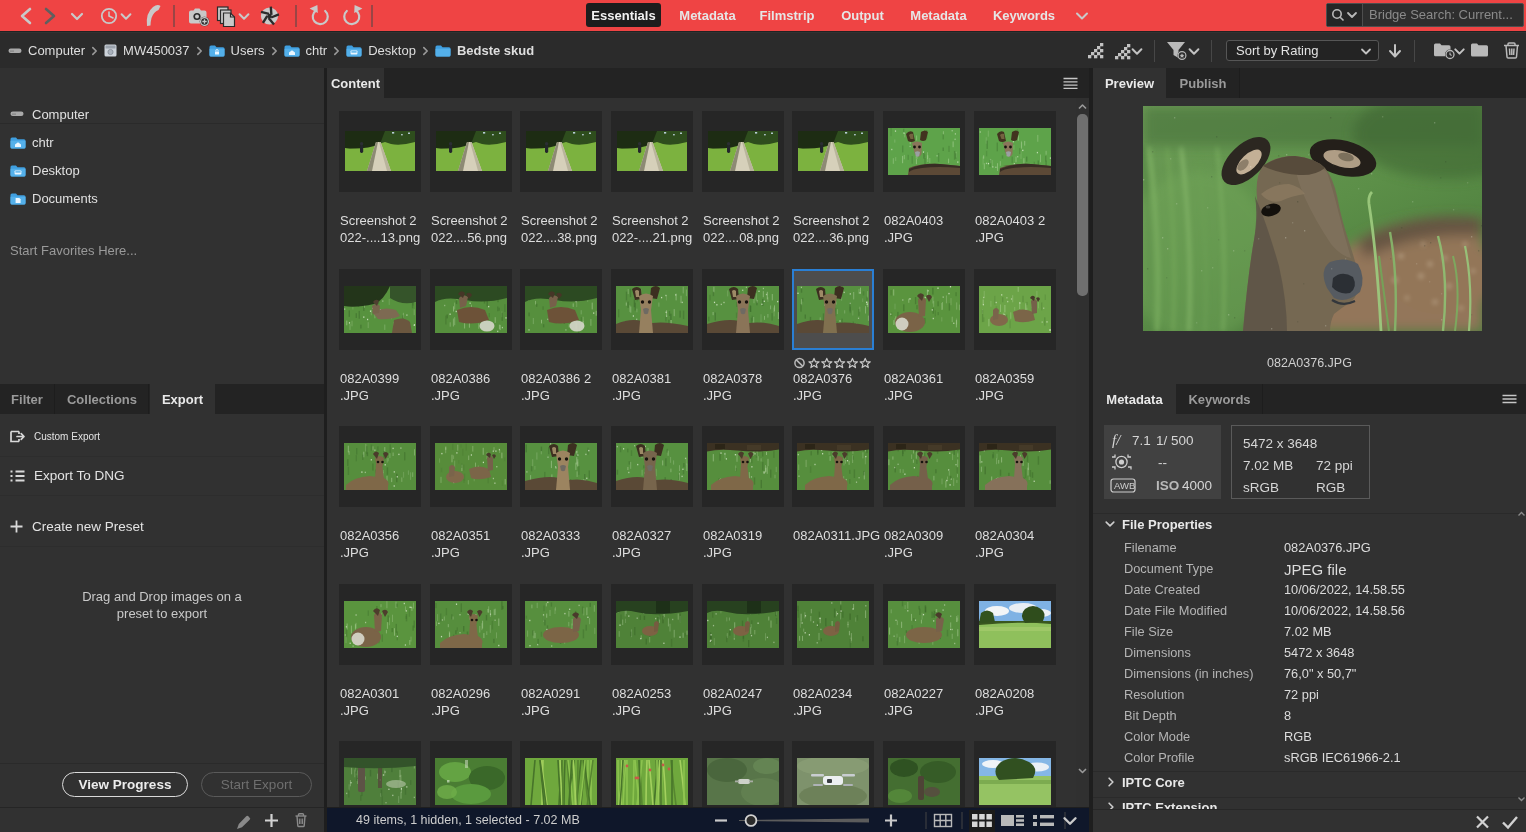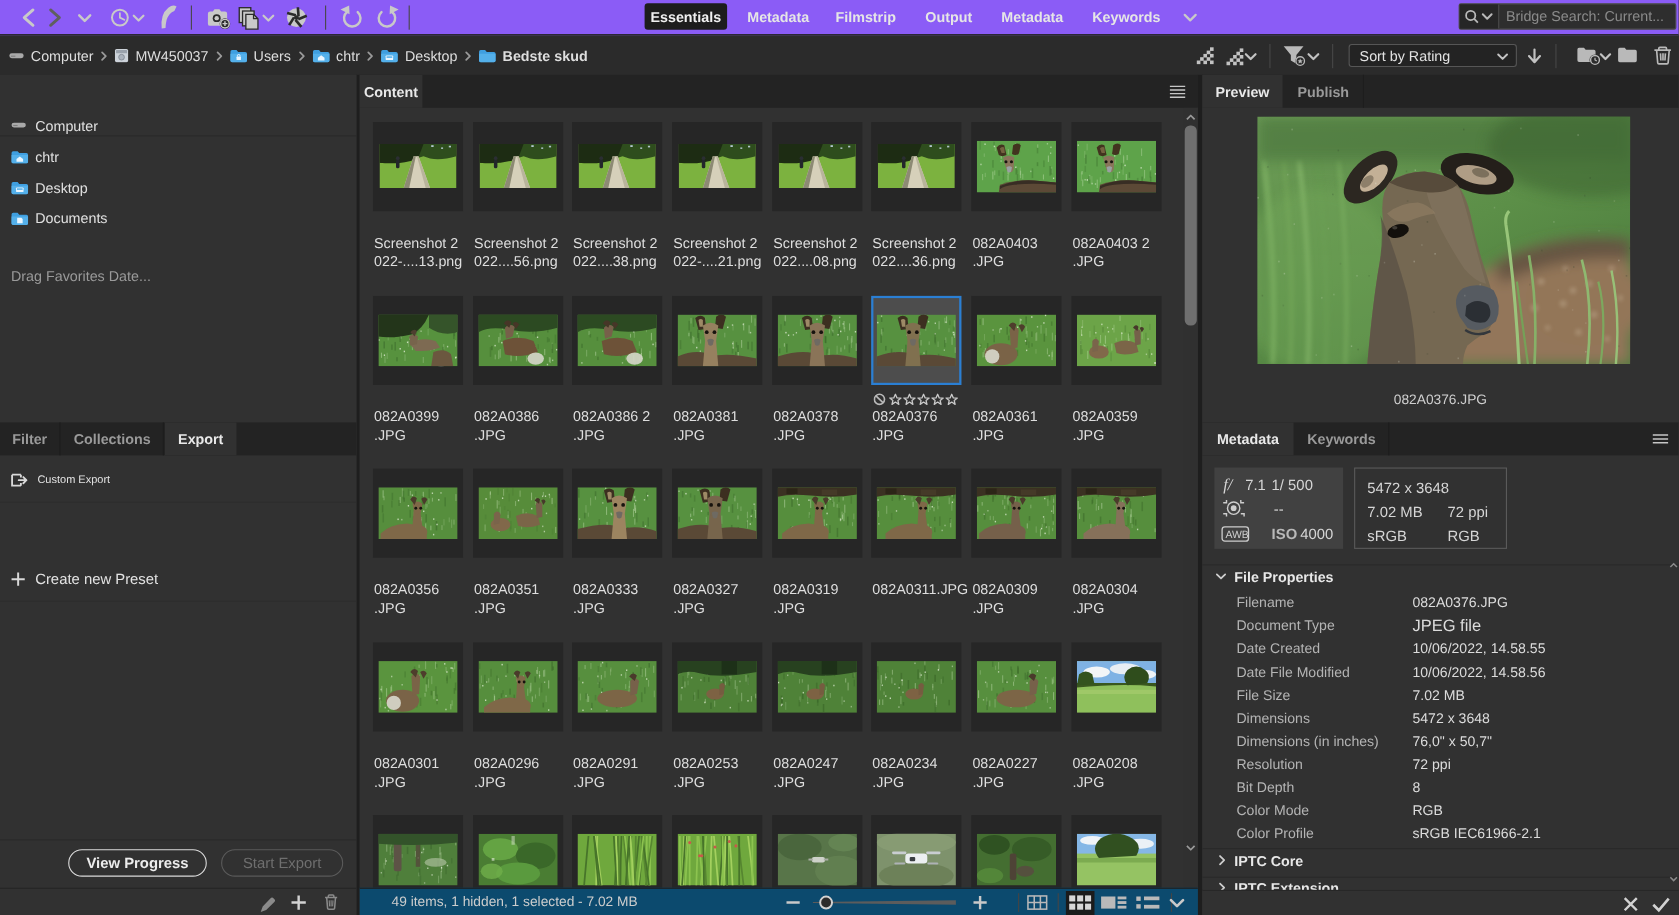--- a/index.html
+++ b/index.html
@@ -1,18 +1,18 @@
 <!DOCTYPE html>
 <html><head><meta charset="utf-8"><style>
 
 * { margin:0; padding:0; box-sizing:border-box; }
 html,body { width:1526px; height:832px; overflow:hidden; background:#313131;
   font-family:"Liberation Sans", sans-serif; -webkit-font-smoothing:antialiased; }
 .abs { position:absolute; }
-#toolbar { position:absolute; left:0; top:0; width:1526px; height:32px; background:#8b5cf6; border-bottom:1px solid #222; }
+#toolbar { position:absolute; left:0; top:0; width:1526px; height:32px; background:#ef4444; border-bottom:1px solid #222; }
 #pathbar { position:absolute; left:0; top:33px; width:1526px; height:35px; background:#2b2b2b; }
 .tabbar { position:absolute; background:#232323; }
 .tab { position:absolute; top:0; height:100%; display:flex; align-items:center; justify-content:center;
   font-size:13px; font-weight:bold; color:#9a9a9a; border-right:1px solid #1d1d1d; }
 .tab.on { border-right:none; }
 .tab.on { background:#313131; color:#e9e9e9; }
 #leftpanel { position:absolute; left:0; top:68px; width:324px; height:764px; background:#313131; }
 #content { position:absolute; left:327px; top:68px; width:762px; height:764px; background:#313131; }
 #rightpanel { position:absolute; left:1093px; top:68px; width:433px; height:764px; background:#313131; }
 .vdiv { position:absolute; top:68px; height:764px; background:#1e1e1e; }
@@ -222,39 +222,46 @@
           <rect x="5.4" y="7.2" width="5.2" height="1.4" fill="#54b0ea"></rect>
         </svg>
       </span>Desktop</div>
 <div class="fav-row" style="top:116px"><span class="ic">
         <svg width="16" height="13" viewBox="0 0 16 13" style="display:block">
           <path d="M0.5 3 Q0.5 1.5 2 1.5 L6 1.5 L7.5 3.2 L14 3.2 Q15.5 3.2 15.5 4.7 L15.5 11 Q15.5 12.5 14 12.5 L2 12.5 Q0.5 12.5 0.5 11 Z" fill="#3f9fe0"></path>
           <path d="M0.5 4.8 L15.5 4.8 L15.5 11 Q15.5 12.5 14 12.5 L2 12.5 Q0.5 12.5 0.5 11 Z" fill="#54b0ea"></path>
           <path d="M5.6 6 H9.4 L10.6 7.2 V11 H5.6 Z" fill="#eaf6ff"></path>
         </svg>
       </span>Documents</div>
-<div class="abs" style="left:10px;top:175px;font-size:13px;color:#9a9a9a">Drag Favorites Date...</div>
+<div class="abs" style="left:10px;top:175px;font-size:13px;color:#9a9a9a">Start Favorites Here...</div>
 <div class="tabbar" style="left:0;top:316px;width:324px;height:30px">
 <div class="tab" style="left:0;width:55px">Filter</div>
 <div class="tab" style="left:56px;width:93px">Collections</div>
 <div class="tab on" style="left:150px;width:65px">Export</div>
 </div>
 <div class="abs" style="left:0;top:349px;width:324px;height:39.5px;border-bottom:1px solid #2d2d2d;display:flex;align-items:center;font-size:10px;color:#e3e3e3">
 <span style="margin-left:9px;margin-right:8px;display:flex">
         <svg width="17" height="15" viewBox="0 0 17 15" style="display:block">
           <path d="M2 2.5 H10 M2 2.5 V12.5 H10 M10 2.5 V5 M10 12.5 V10" stroke="#d9d9d9" stroke-width="1.7" fill="none"></path>
           <path d="M8 7.5 H15 M12.2 4.7 L15 7.5 L12.2 10.3" stroke="#d9d9d9" stroke-width="1.7" fill="none" stroke-linejoin="round" stroke-linecap="round"></path>
         </svg>
       </span>Custom Export</div>
+<div class="abs" style="left:0;top:388.5px;width:324px;height:39.5px;border-bottom:1px solid #2d2d2d;display:flex;align-items:center;font-size:13.5px;color:#e3e3e3">
+<span style="margin-left:9px;margin-right:8px;display:flex">
+        <svg width="17" height="14" viewBox="0 0 17 14" style="display:block">
+          <path d="M1.5 2.5 h2 M1.5 7 h2 M1.5 11.5 h2 M6.5 2.5 h9 M6.5 7 h9 M6.5 11.5 h9" stroke="#d9d9d9" stroke-width="1.8" fill="none"></path>
+        </svg>
+      </span>Export To DNG</div>
 <div class="abs" style="left:0;top:439px;width:324px;height:39.5px;border-bottom:1px solid #2d2d2d;display:flex;align-items:center;font-size:13.5px;color:#e3e3e3">
 <span style="margin-left:9px;margin-right:8px;display:flex">
         <svg width="15" height="15" viewBox="0 0 15 15" style="display:block">
           <path d="M7.5 1.5 V13.5 M1.5 7.5 H13.5" stroke="#d9d9d9" stroke-width="1.8"></path>
         </svg>
       </span>Create new Preset</div>
+<div class="abs" style="left:0;top:520px;width:324px;text-align:center;font-size:13px;color:#c9c9c9;line-height:17px">Drag and Drop images on a<br>preset to export</div>
 <div class="abs" style="left:0;top:695px;width:324px;height:1px;background:#2a2a2a"></div>
 <div class="abs" style="left:62px;top:704px;width:126px;height:25px;border:1.5px solid #dadada;border-radius:13px;display:flex;align-items:center;justify-content:center;font-size:13.5px;font-weight:bold;color:#ececec">View Progress</div>
 <div class="abs" style="left:201px;top:704px;width:111px;height:25px;border:1px solid #5a5a5a;border-radius:13px;display:flex;align-items:center;justify-content:center;font-size:13.5px;color:#6f6f6f">Start Export</div>
 <div class="abs" style="left:0;top:739px;width:324px;height:25px;border-top:1px solid #252525">
 <svg width="324" height="25" viewBox="0 0 324 25">
 <path d="M237 21 l1.8-5 7.2-7.4 a1.6 1.6 0 0 1 2.6 0 l0.8 0.8 a1.6 1.6 0 0 1 0 2.6 l-7.4 7.2 Z" fill="#8a8a8a"></path>
 <path d="M265 12.5 h13 M271.5 6 v13" stroke="#d2d2d2" stroke-width="2.2" fill="none"></path>
 <g stroke="#8a8a8a" stroke-width="1.4" fill="none">
           <path d="M295.5 8 H306.5"></path>
           <path d="M298.5 8 V6.6 q0-0.9 0.9-0.9 h3.2 q0.9 0 0.9 0.9 V8"></path>
@@ -2200,21 +2207,21 @@
 <path d="M0 -5 L1.47 -1.62 L5.1 -1.55 L2.3 0.72 L3.1 4.2 L0 2.1 L-3.1 4.2 L-2.3 0.72 L-5.1 -1.55 L-1.47 -1.62 Z" transform="translate(71.2,6.4)" stroke="#c9c9c9" stroke-width="1.2" fill="none" stroke-linejoin="round"></path>
 </svg>
 <div class="abs" style="left:749px;top:30px;width:13px;height:709px;background:#303030"></div>
 <svg class="abs" style="left:750px;top:34px" width="11" height="10" viewBox="0 0 11 10">
       <path d="M2 6.5 L5.5 3 L9 6.5" stroke="#9a9a9a" stroke-width="1.6" fill="none" stroke-linejoin="round"></path>
     </svg>
 <div class="abs" style="left:750px;top:46px;width:11px;height:182px;background:#6f6f6f;border-radius:5px"></div>
 <svg class="abs" style="left:750px;top:698px" width="11" height="10" viewBox="0 0 11 10">
       <path d="M2 3 L5.5 6.5 L9 3" stroke="#9a9a9a" stroke-width="1.6" fill="none" stroke-linejoin="round"></path>
     </svg>
-<div class="abs" style="left:0;top:739px;width:762px;height:25px;background:#0c4a6e;border-top:1px solid #1f1f1f">
+<div class="abs" style="left:0;top:739px;width:762px;height:25px;background:#0f172a;border-top:1px solid #1f1f1f">
 <div class="abs" style="left:29px;top:5px;font-size:12.5px;color:#cdcdcd">49 items, 1 hidden, 1 selected - 7.02 MB</div>
 <svg class="abs" style="left:386px;top:0" width="376px" height="25" viewBox="0 0 376 25">
 <path d="M2 12.5 H14" stroke="#c9c9c9" stroke-width="2.2"></path>
 <path d="M26 12 L156 10.5 L156 14.5 L26 13 Z" fill="#5c5c5c"></path>
 <circle cx="38" cy="12.5" r="5.4" fill="#2b2b2b" stroke="#d2d2d2" stroke-width="1.8"></circle>
 <path d="M178 6.5 V18.5 M172 12.5 H184" stroke="#c9c9c9" stroke-width="2.2"></path>
 <rect x="212.5" y="4" width="1" height="17" fill="#454545"></rect>
 <g stroke="#b9b9b9" stroke-width="1.4" fill="none">
           <rect x="221.5" y="6.5" width="17" height="12"></rect>
           <path d="M227.2 6.5 V18.5 M232.8 6.5 V18.5 M221.5 12.5 H238.5"></path>

